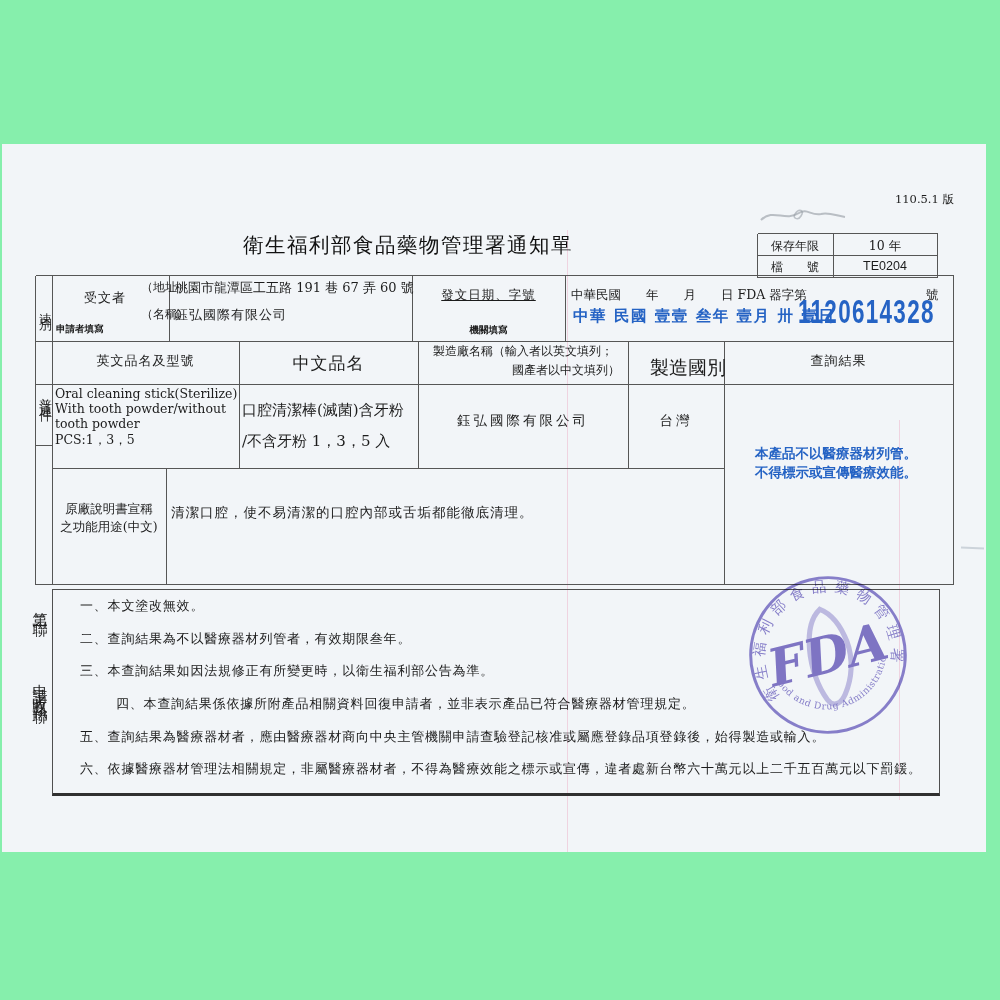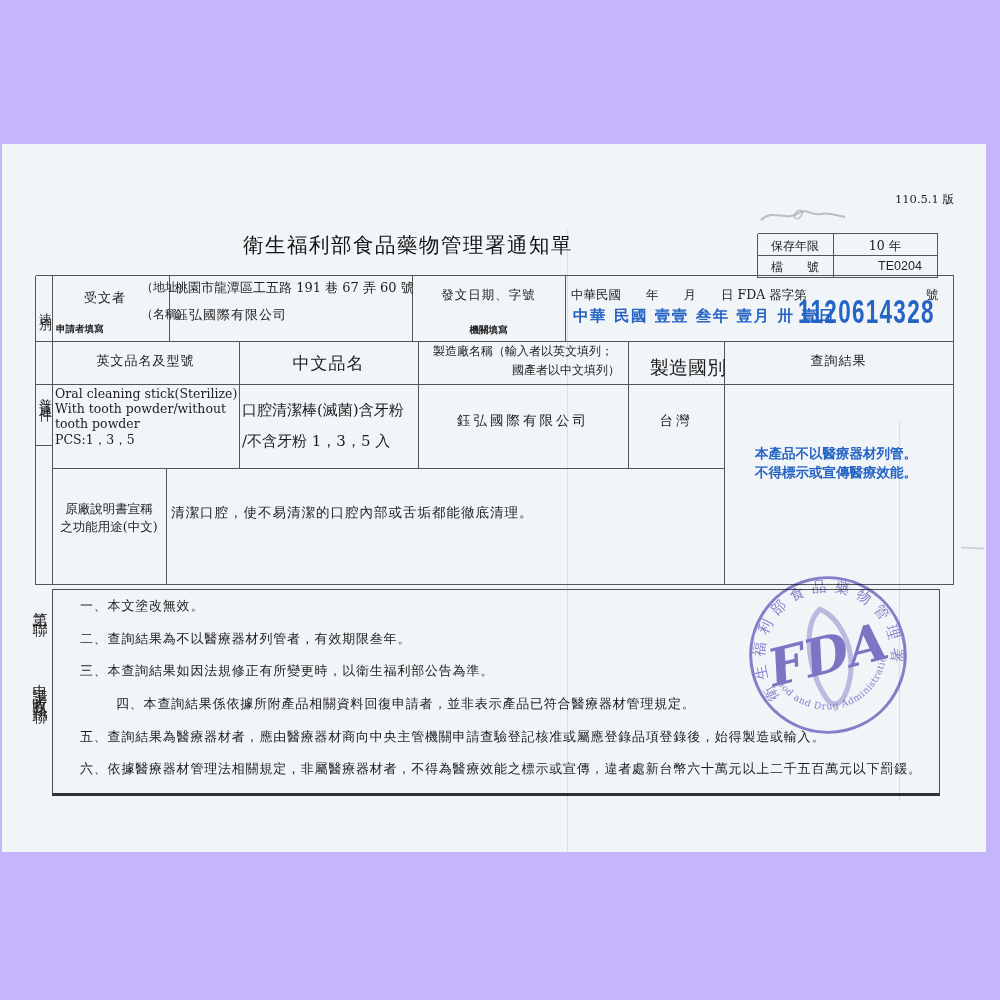--- a/index.html
+++ b/index.html
@@ -1,18 +1,18 @@
 <!DOCTYPE html>
 <html><head>
 <meta charset="utf-8">
 <style>
   html,body{margin:0;padding:0;background:#fdfdfd;}
   #canvas{position:relative;width:1000px;height:1000px;overflow:hidden;
           font-family:"DejaVu Serif","Liberation Serif",serif;color:#1c1c1c;
-          background:#c4b5fd;}
+          background:#86efac;}
   .abs{position:absolute;}
   .serif{font-family:"DejaVu Serif","Liberation Serif",serif;}
   .sans{font-family:"Liberation Sans","DejaVu Sans",sans-serif;}
   .ctr{text-align:center;}
   .bold{font-weight:bold;}
   .blue{color:#2563c4;}
   .vtext{writing-mode:vertical-rl;text-orientation:upright;}
   .page{position:absolute;left:2px;top:144px;width:984px;height:708px;
         background:#f2f5f8;}
   .pink-line{position:absolute;width:1px;background:rgba(226,92,141,0.22);}
@@ -36,21 +36,21 @@
   <svg class="abs" style="left:755px;top:200px;" width="95" height="30">
     <path d="M6,20 C18,8 30,22 44,13 C52,8 56,16 66,14 C74,12 82,16 90,17" stroke="#9aa0a8" stroke-width="2" fill="none" opacity="0.65"></path>
     <path d="M40,14 c4,-6 10,-4 6,2 c-3,5 -9,2 -6,-2" stroke="#9aa0a8" stroke-width="1.6" fill="none" opacity="0.6"></path>
   </svg>
 
   <div class="abs serif" style="left:243px;top:231px;font-size:20.5px;letter-spacing:1.5px;color:#111;">衛生福利部食品藥物管理署通知單</div>
 
   <div class="abs ctr" style="left:757px;top:238px;width:76px;font-size:12px;">保存年限</div>
   <div class="abs ctr" style="left:833px;top:238px;width:104px;font-size:12.5px;">10 年</div>
   <div class="abs ctr" style="left:757px;top:259px;width:76px;font-size:12px;">檔　　號</div>
-  <div class="abs ctr sans" style="left:833px;top:259px;width:104px;font-size:12.5px;padding-left:15px;">TE0204</div>
+  <div class="abs ctr sans" style="left:833px;top:259px;width:104px;font-size:12.5px;">TE0204</div>
 
   <svg class="gridsvg" width="1000" height="1000" shape-rendering="crispEdges">
     <g stroke="#565656" stroke-width="1" fill="none">
 
       <path d="M757.5,233.5 H937.5 M757.5,255.5 H937.5 M757.5,277.5 H937.5"></path>
       <path d="M757.5,233.5 V277.5 M833.5,233.5 V277.5 M937.5,233.5 V277.5"></path>
 
       <path d="M35.5,275.5 H953.5"></path>
       <path d="M35.5,341.5 H953.5"></path>
       <path d="M35.5,384.5 H953.5"></path>
@@ -75,21 +75,21 @@
   <div class="abs vtext" style="left:36px;top:302px;font-size:13px;letter-spacing:6px;">速別</div>
   <div class="abs vtext" style="left:36px;top:387px;font-size:13px;letter-spacing:6px;">普通件</div>
 
   <div class="abs" style="left:84px;top:289px;font-size:13px;letter-spacing:1px;">受文者</div>
   <div class="abs" style="left:141px;top:279px;font-size:12px;">（地址）</div>
   <div class="abs" style="left:175px;top:279px;font-size:13px;white-space:nowrap;">桃園市龍潭區工五路 191 巷 67 弄 60 號</div>
   <div class="abs" style="left:141px;top:306px;font-size:12px;">（名稱）</div>
   <div class="abs" style="left:175px;top:306px;font-size:13px;letter-spacing:1px;">鈺弘國際有限公司</div>
   <div class="abs bold" style="left:56px;top:323px;font-size:9.5px;">申請者填寫</div>
 
-  <div class="abs ctr" style="left:412px;top:287px;width:153px;font-size:12.5px;letter-spacing:1px;">發文日期、字號</div>
+  <div class="abs ctr" style="left:412px;top:287px;width:153px;font-size:12.5px;letter-spacing:1px;text-decoration:underline;">發文日期、字號</div>
   <div class="abs ctr bold" style="left:412px;top:324px;width:153px;font-size:9.5px;">機關填寫</div>
 
   <div class="abs" style="left:571px;top:287px;font-size:12.5px;white-space:nowrap;">中華民國　　年　　月　　日 FDA 器字第</div>
   <div class="abs" style="left:926px;top:287px;font-size:12.5px;">號</div>
   <div class="abs blue bold" style="left:573px;top:306px;font-size:15.5px;letter-spacing:1.5px;white-space:nowrap;">中華 民國 壹壹 叁年 壹月 卅 壹日</div>
   <div class="abs blue bold sans" style="left:798px;top:292px;font-size:34px;letter-spacing:2px;transform:scaleX(0.66);transform-origin:left top;white-space:nowrap;">1120614328</div>
 
   <div class="abs ctr" style="left:52px;top:352px;width:187px;font-size:13px;letter-spacing:1px;">英文品名及型號</div>
   <div class="abs ctr" style="left:239px;top:352px;width:179px;font-size:17px;letter-spacing:1px;">中文品名</div>
   <div class="abs ctr" style="left:420px;top:343px;width:206px;font-size:12px;">製造廠名稱（輸入者以英文填列；</div>

